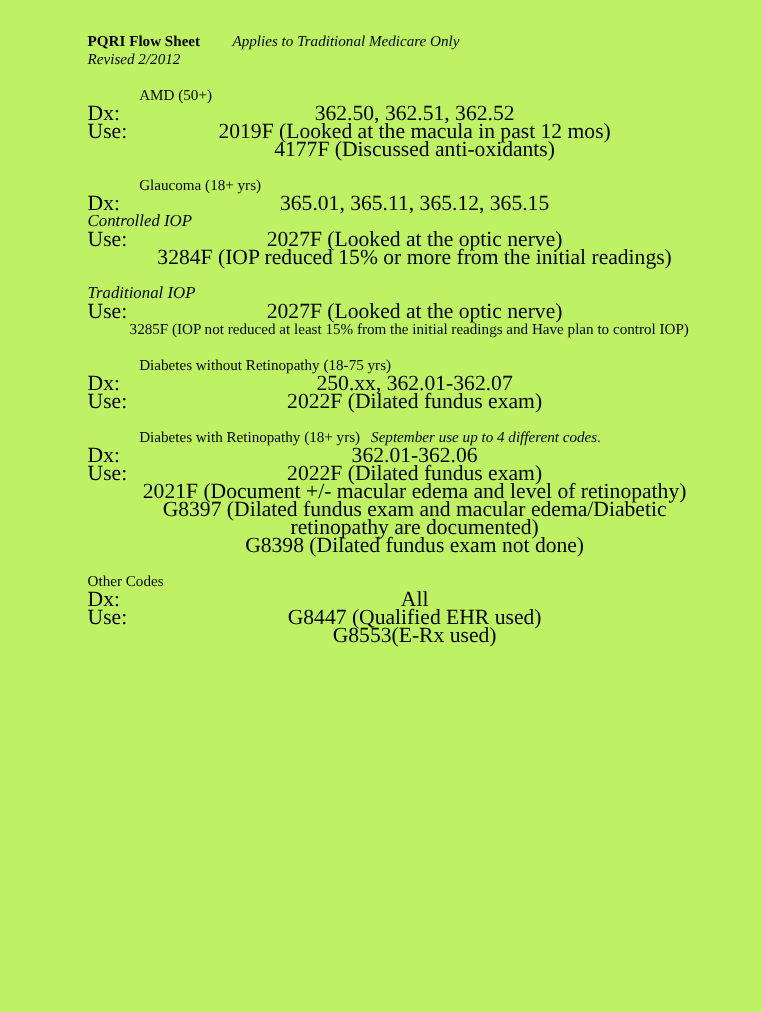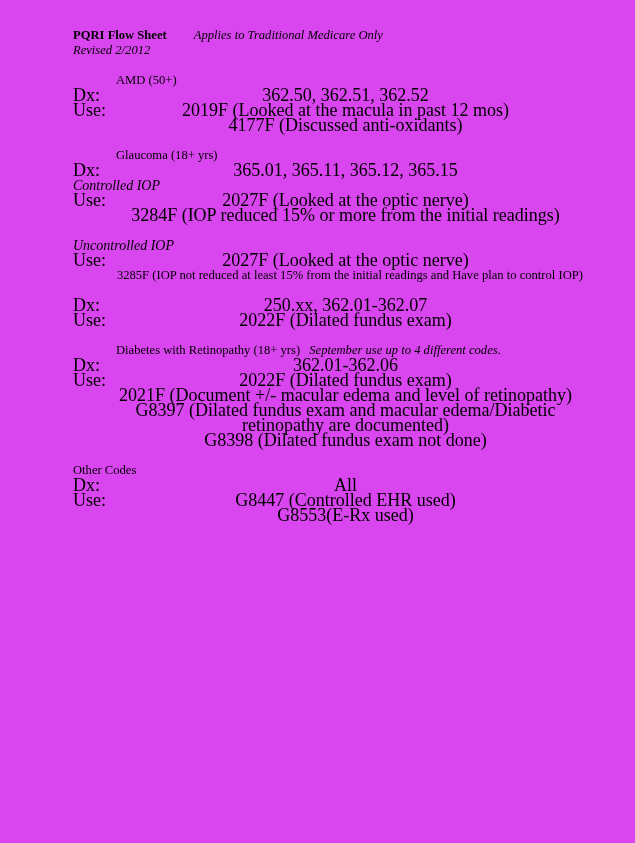--- a/index.html
+++ b/index.html
@@ -16,21 +16,21 @@
     font-family: "Liberation Serif", "DejaVu Serif", serif;
     color: #000000;
     -webkit-font-smoothing: antialiased;
   }
   .page {
     position: absolute;
     left: 0;
     top: 0;
     width: 635px;
     height: 843px;
-    background: #d946ef;
+    background: #bef264;
   }
   .doc {
     position: absolute;
     left: 73px;
     top: 26px;
     width: 510px;
   }
   .ital   { font-style: italic; }
 
   
@@ -105,21 +105,20 @@
     font-size: 12.6px;
     line-height: 15px;
     padding-left: 35px;
     white-space: normal;
   }
   .wrap .inner {
     display: block;
     padding-left: 30px;
     text-indent: -30px;
     max-width: 475px;
-    text-align: right;
   }
 
   .gap-sec { height: 15px; }
   .gap-sub { height: 15px; }
 </style>
 </head>
 <body>
 
 <div class="page">
   <div class="doc">
@@ -162,31 +161,35 @@
     <div class="row">
       <span class="label">Use:</span>
       <span class="val">2027F (Looked at the optic nerve)</span>
     </div>
     <div class="row cont">
       <span class="val">3284F (IOP reduced 15% or more from the initial readings)</span>
     </div>
 
     <div class="gap-sub"></div>
 
-    <div class="sub-head">Uncontrolled IOP</div>
+    <div class="sub-head">Traditional IOP</div>
     <div class="row">
       <span class="label">Use:</span>
       <span class="val">2027F (Looked at the optic nerve)</span>
     </div>
     <div class="wrap">
       <span class="inner">3285F (IOP not reduced at least 15% from the initial readings and Have plan to control IOP)</span>
     </div>
 
     <div class="gap-sec"></div>
 
+    <div class="sec-head">
+      <span class="name">Diabetes without Retinopathy</span>
+      <span class="qual">(18-75 yrs)</span>
+    </div>
     <div class="row">
       <span class="label">Dx:</span>
       <span class="val">250.xx, 362.01-362.07</span>
     </div>
     <div class="row">
       <span class="label">Use:</span>
       <span class="val">2022F (Dilated fundus exam)</span>
     </div>
 
     <div class="gap-sec"></div>
@@ -216,20 +219,20 @@
 
     <div class="gap-sec"></div>
 
     <div class="plain-head">Other Codes</div>
     <div class="row">
       <span class="label">Dx:</span>
       <span class="val">All</span>
     </div>
     <div class="row">
       <span class="label">Use:</span>
-      <span class="val">G8447 (Controlled EHR used)</span>
+      <span class="val">G8447 (Qualified EHR used)</span>
     </div>
     <div class="row cont">
       <span class="val">G8553(E-Rx used)</span>
     </div>
 
   </div>
 </div>
 
 </body></html>

